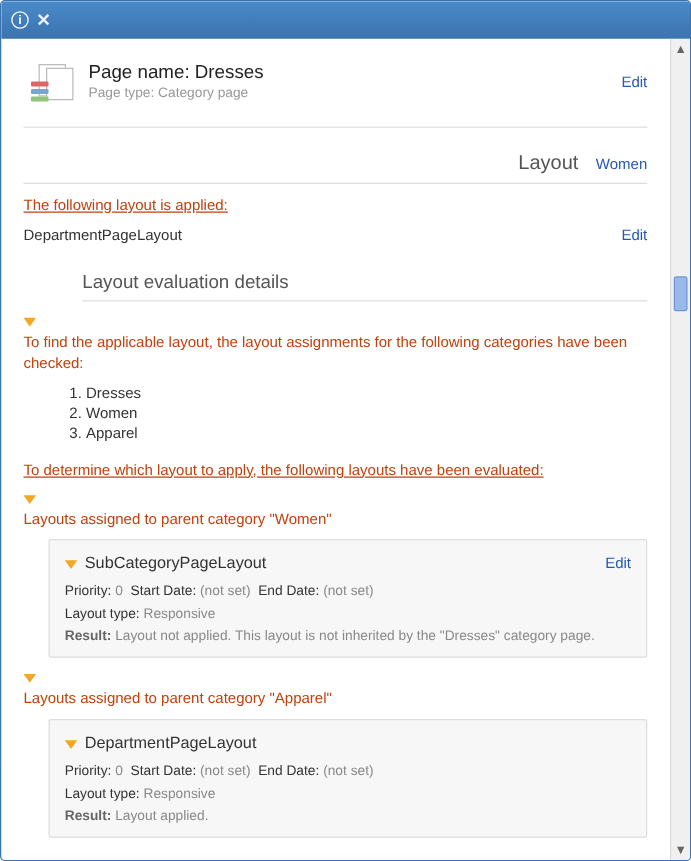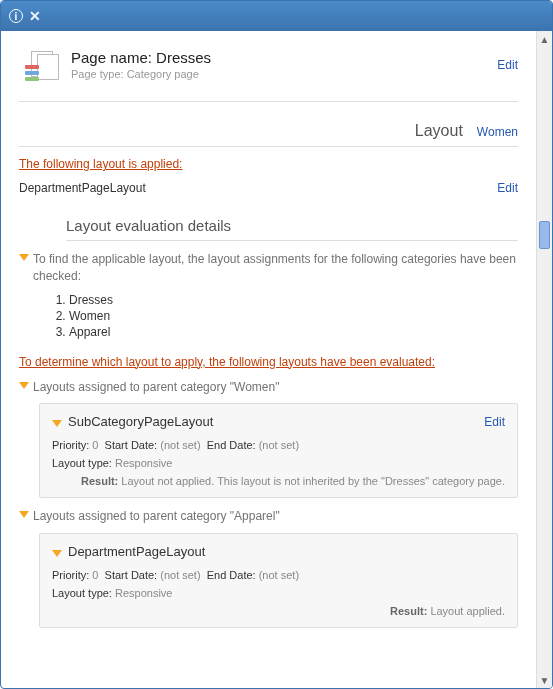--- a/index.html
+++ b/index.html
@@ -29,33 +29,33 @@
 .page-type { font-size: 11px; color: #999; }
 .link { color: #2458b3; font-size: 12px; cursor: pointer; }
 .hdr-link { align-self: center; }
 hr.sep { border: none; border-top: 1px solid #ddd; margin: 6px 0 10px 0; }
 .section-title { font-size: 16px; color: #555; padding: 6px 0 6px 0; border-bottom: 1px solid #ddd; display: flex; justify-content: flex-end; align-items: baseline; margin-top: 14px; margin-bottom: 10px; gap: 14px; }
 .subtext { font-size: 12px; color: #c2410c; margin-bottom: 10px; text-decoration: underline; }
 .row-link { display: flex; justify-content: space-between; align-items: baseline; }
 .layout-name { font-size: 12px; color: #333; margin-bottom: 16px; }
 .sub-section-title { font-size: 15px; color: #555; padding: 6px 0 6px 0; border-bottom: 1px solid #ddd; margin-bottom: 10px; margin-left: 47px; }
 .expandable { margin-bottom: 8px; }
-.exp-header { display: flex; align-items: flex-start; gap: 4px; font-size: 12px; color: #737373; line-height: 1.4; }
+.exp-header { display: flex; align-items: flex-start; gap: 4px; font-size: 12px; color: #c2410c; line-height: 1.4; flex-direction: column; }
 .tri { width: 0; height: 0; border-left: 5px solid transparent; border-right: 5px solid transparent; border-top: 7px solid #f5a623; margin-top: 3px; flex-shrink: 0; }
 .exp-body { padding: 6px 0 6px 20px; }
 ol.catlist { padding-left: 30px; font-size: 12px; color: #333; }
 ol.catlist li { margin: 2px 0; }
 .card { border: 1px solid #ddd; background: #f7f7f7; border-radius: 2px; margin: 8px 0 10px 20px; padding: 10px 12px; }
 .card-head { display: flex; align-items: flex-end; justify-content: space-between; margin-bottom: 10px; }
 .card-head-left { display: flex; align-items: center; gap: 6px; }
 .card-title { font-size: 13px; color: #333; }
 .kv { font-size: 11px; color: #555; margin-bottom: 6px; }
 .kv .lbl { color: #333; text-align: right; }
 .kv .val { color: #888; }
-.result { font-size: 11px; color: #888; text-align: right; }
+.result { font-size: 11px; color: #888; }
 .result .bold { font-weight: bold; color: #666; }
 </style>
 </head>
 <body>
 
 <div class="dialog">
   <div class="titlebar">
     <span class="info-ico">i</span>
     <span class="close">✕</span>
   </div>

